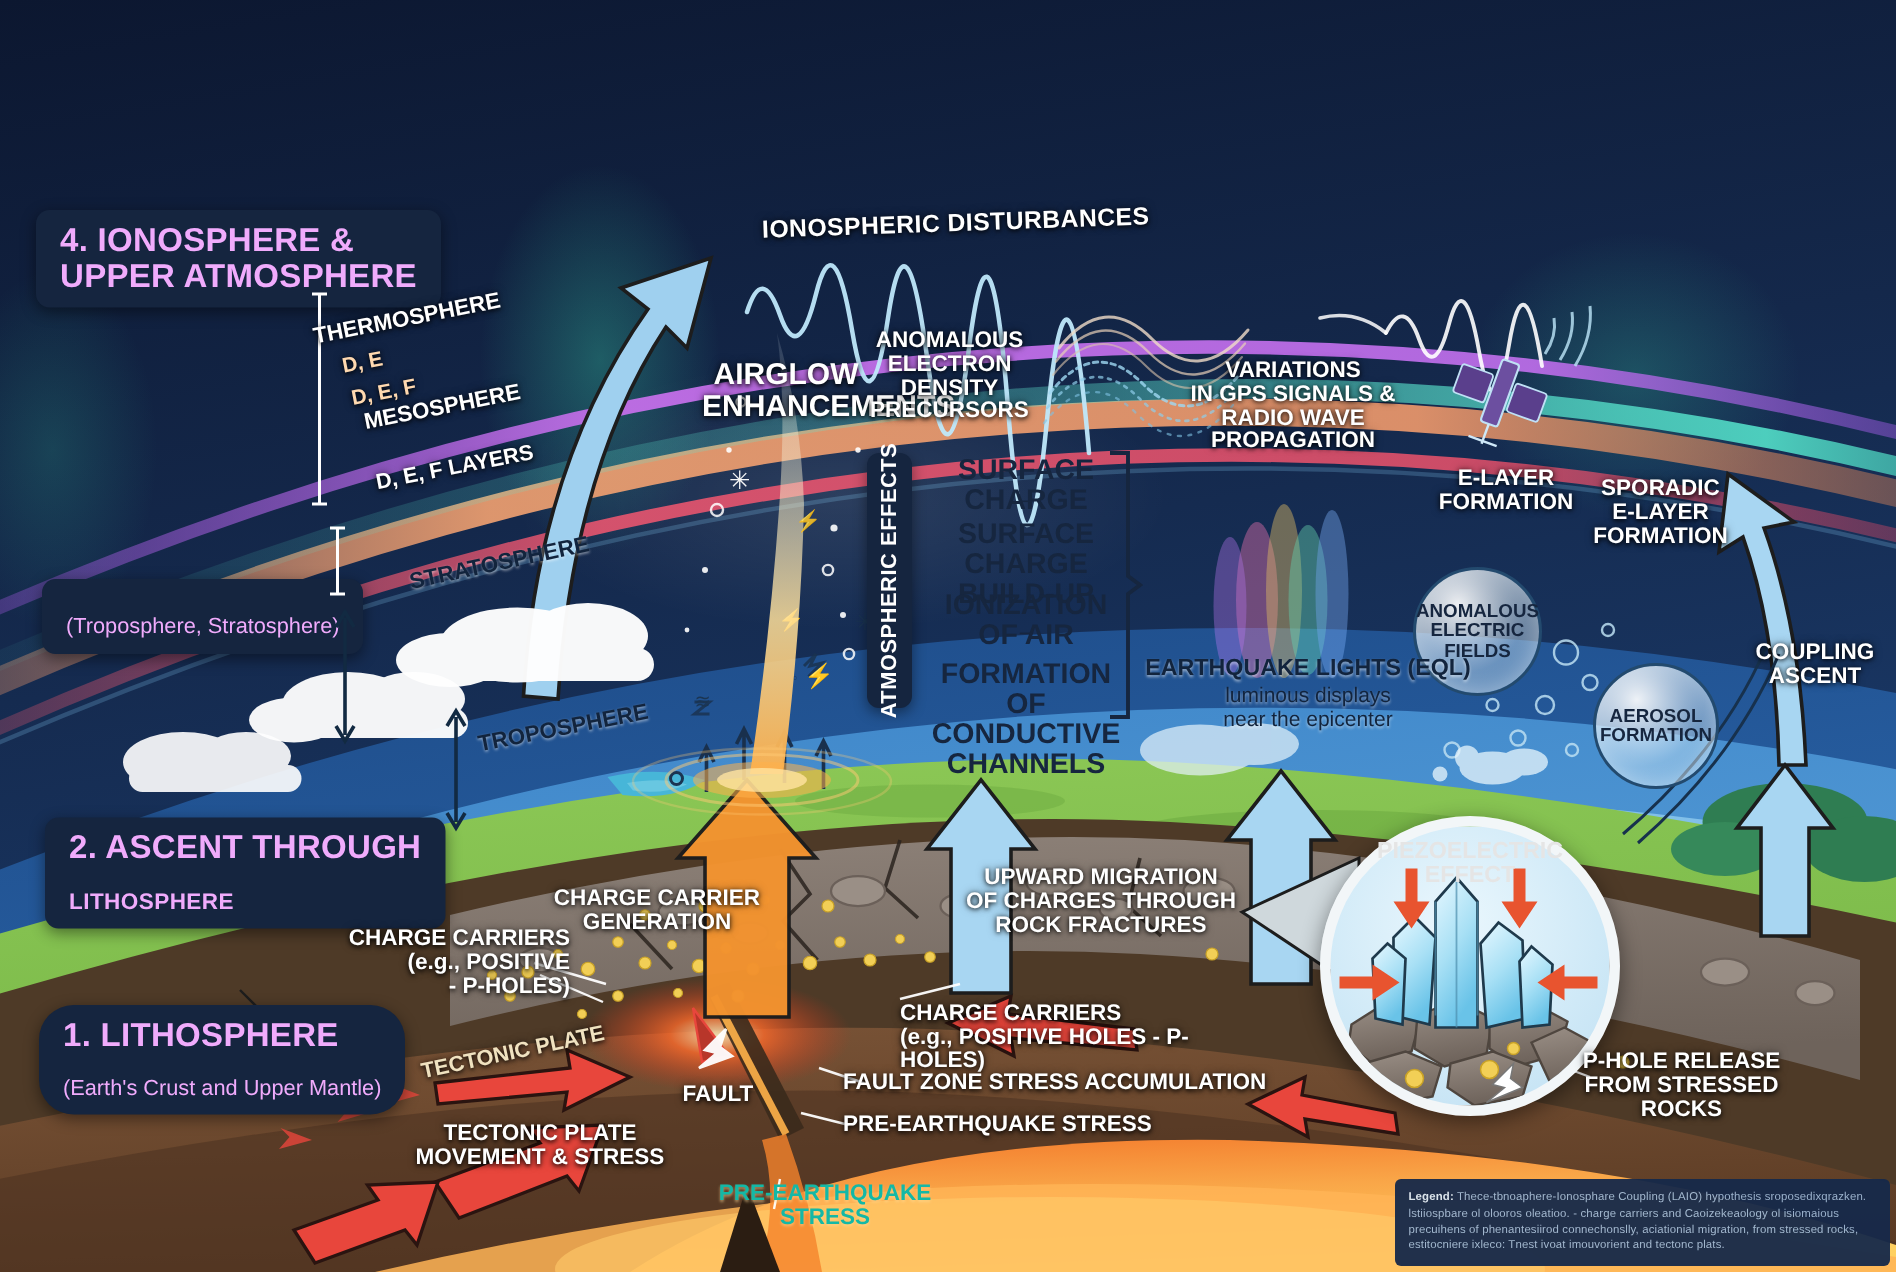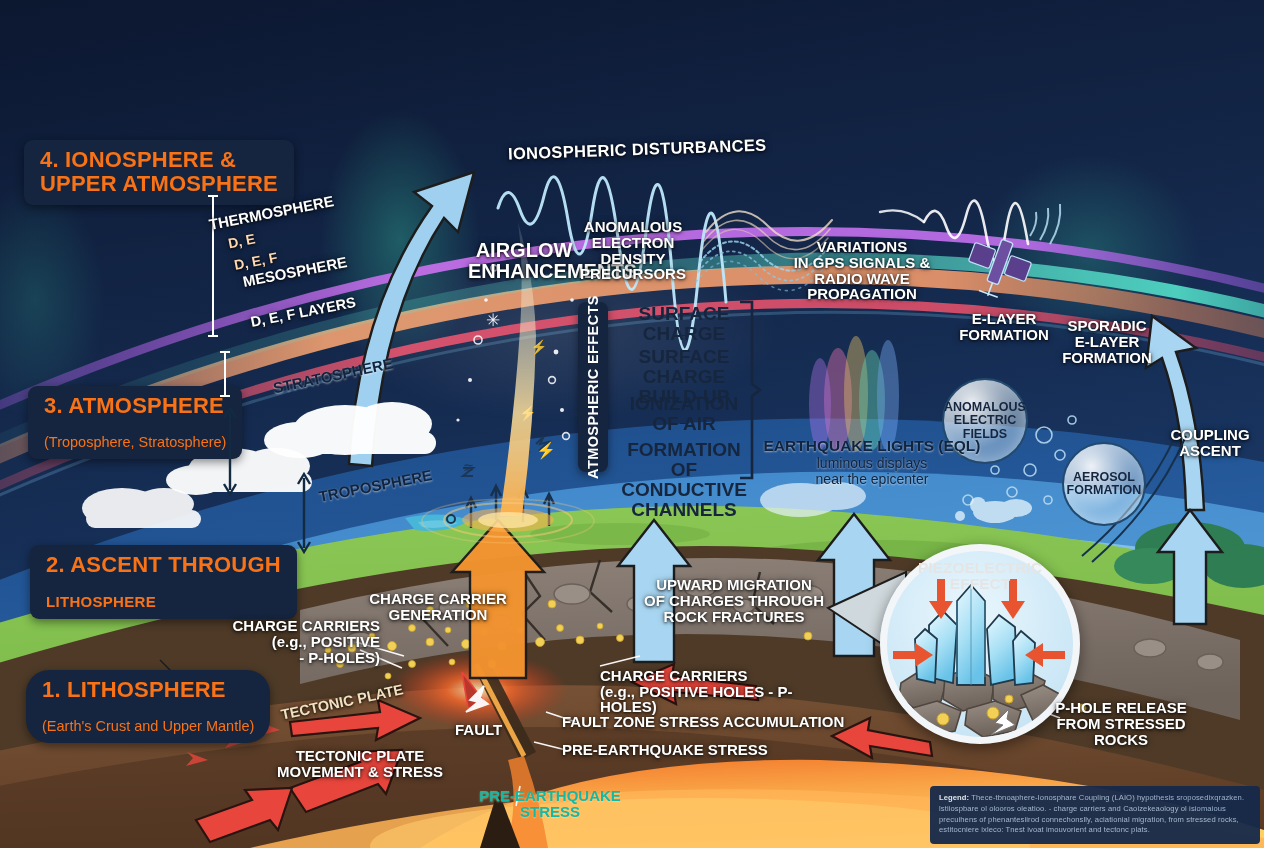--- a/index.html
+++ b/index.html
@@ -40,21 +40,21 @@
     font-weight:700; color:#fff; line-height:1.05;
     text-shadow:0 1px 3px rgba(0,0,0,.85), 0 0 6px rgba(0,0,0,.55);
     text-align:center; white-space:pre-line;
   }
   .lbl.dark { color:#12243d; text-shadow:0 1px 2px rgba(255,255,255,.55); }
 
   
   .chip {
     position:absolute; background:#15253f; border-radius:9px;
     padding:8px 16px 9px 16px; box-shadow:0 3px 10px rgba(0,0,0,.45);
-    color:#f97316; line-height:1.08;
+    color:#f0abfc; line-height:1.08;
   }
   .chip .n {
     font-family:"Liberation Sans Narrow","Liberation Sans",sans-serif;
     font-weight:700; font-size:22px; letter-spacing:.2px; display:block;
   }
   .chip .sub { font-size:14.5px; font-weight:400; display:block; margin-top:17px; }
   .chip .sub.caps { font-family:"Liberation Sans Narrow","Liberation Sans",sans-serif; font-weight:700; font-size:15px; letter-spacing:.3px; }
 
   
   #ae-tab {
@@ -502,21 +502,20 @@
       <path d="M 484 686 L 470 700 L 478 702 L 466 712 L 488 704 L 480 698 Z" opacity="0.95"></path>
     </g>
   </svg>
 
 
   <div class="chip" style="left:24px; top:140px;">
     <span class="n" style="white-space:pre-line;">4. IONOSPHERE &amp;
 UPPER ATMOSPHERE</span>
   </div>
   <div class="chip" style="left:28px; top:386px;">
-    <span class="n">3. ATMOSPHERE</span>
     <span class="sub">(Troposphere, Stratosphere)</span>
   </div>
   <div class="chip" style="left:30px; top:545px;">
     <span class="n">2. ASCENT THROUGH</span>
     <span class="sub caps">LITHOSPHERE</span>
   </div>
   <div class="chip" style="left:26px; top:670px;border-radius:23px;">
     <span class="n">1. LITHOSPHERE</span>
     <span class="sub">(Earth's Crust and Upper Mantle)</span>
   </div>

